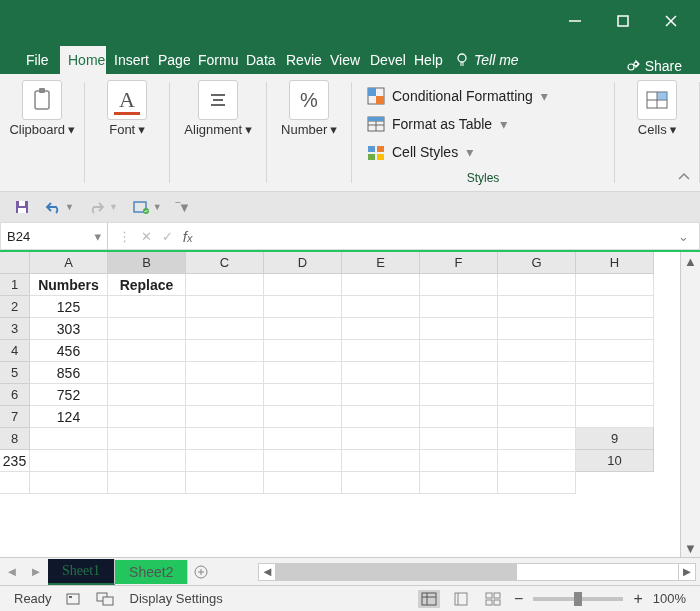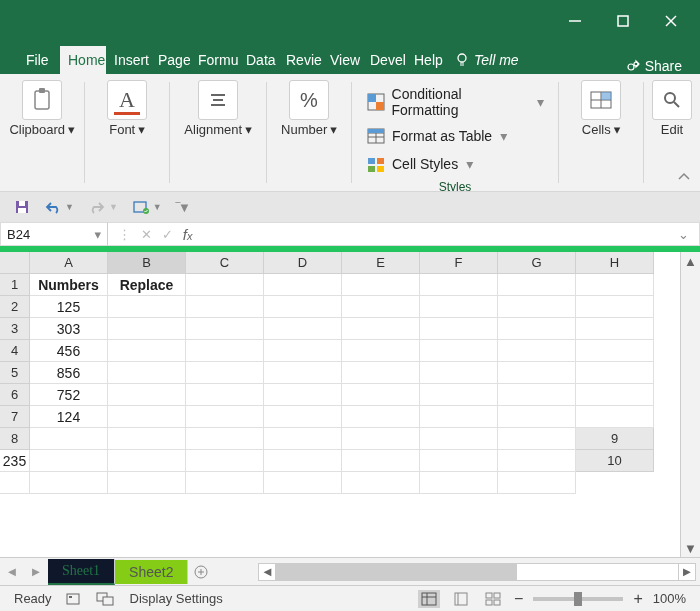--- a/index.html
+++ b/index.html
@@ -18,21 +18,21 @@
   .sep { width:1px; background:#d6d6d6; margin: 8px 0; }
   .big-btn { display:flex; flex-direction:column; align-items:center; width: 68px; gap:2px; cursor:pointer; }
   .icon-box { width:40px; height:40px; border:1px solid #cfcfcf; border-radius:3px; background:#fff; display:flex; align-items:center; justify-content:center; font-size:20px; color:#555; font-weight:500; }
   .big-label { font-size:13px; color:#333; display:flex; align-items:center; gap:3px; }
   .style-list { display:flex; flex-direction:column; gap:4px; padding:4px 2px; }
   .style-item { display:flex; align-items:center; gap:6px; font-size:14px; cursor:pointer; padding:2px 4px; }
   .style-item svg { width:20px; height:20px; }
   .ribbon-collapse { position:absolute; right:8px; bottom:6px; color:#666; cursor:pointer; }
   .qat { height: 30px; background: #e6e6e6; display:flex; align-items:center; gap:6px; padding-left:10px; }
   .qat .btn { display:flex; align-items:center; gap:3px; padding:2px 4px; cursor:pointer; color:#555; }
-  .namebar { height: 30px; display:flex; align-items:flex-end; border-bottom:6px solid #22c55e; }
+  .namebar { height: 30px; display:flex; align-items:flex-end; border-bottom:2px solid #22c55e; }
   .namebox { width:108px; height:100%; border:1px solid #dcdcdc; border-right:1px solid #ccc; display:flex; align-items:center; padding:0 6px; font-size:13px; }
   .namebox .dd { margin-left:auto; color:#888; }
   .fx-area { display:flex; align-items:center; height:100%; gap:10px; padding:0 10px; flex:1; border:1px solid #dcdcdc; border-left:none; }
   .fx-btn { color:#bbb; cursor:pointer; }
   .fx { font-style: italic; font-size: 15px; color:#666; }
   .formula-input { flex:1; height:100%; }
   .expand { margin-left:auto; color:#888; }
   .grid-wrap { flex:1; display:flex; overflow:hidden; }
   .grid { display:grid; grid-template-columns: 30px repeat(8, 78px); grid-auto-rows: 22px; flex:1; background:#fff; position:relative; }
   .hdr { background:#e8e8e8; border-right:1px solid #d0d0d0; border-bottom:1px solid #d0d0d0; display:flex; align-items:center; justify-content:center; font-size:13px; color:#333; }
@@ -40,21 +40,21 @@
   .hdr.selected { background:#d4d4d4; }
   .rowhdr { background:#e8e8e8; border-right:1px solid #d0d0d0; border-bottom:1px solid #d0d0d0; display:flex; align-items:center; justify-content:center; color:#333; }
   .cell { border-right:1px solid #e0e0e0; border-bottom:1px solid #e0e0e0; padding:0 4px; display:flex; align-items:center; font-size:14px; }
   .cell.bold { font-weight:700; justify-content:center; }
   .cell.num { justify-content:center; }
   .vscroll { width:20px; background:#f2f2f2; border-left:1px solid #ccc; display:flex; flex-direction:column; }
   .vscroll .arrow { height:18px; display:flex; align-items:center; justify-content:center; color:#666; }
   .vscroll .thumb { flex:1; }
   .sheets { height:28px; background:#f2f2f2; display:flex; align-items:center; border-top:1px solid #ccc; }
   .sheets .nav { width:24px; height:100%; display:flex; align-items:center; justify-content:center; color:#999; }
-  .sheet-tab { padding:4px 14px; font-size:14px; cursor:pointer; border-right:1px solid #ccc; background:#84cc16; color:#555; }
+  .sheet-tab { padding:4px 14px; font-size:14px; cursor:pointer; border-right:1px solid #ccc; background:#22c55e; color:#555; }
   .sheet-tab.active { background:#0f172a; color:#217346; border-bottom:2px solid #217346;font-family:Liberation Serif, serif; }
   .plus { width:26px; height:26px; display:flex; align-items:center; justify-content:center; color:#666; cursor:pointer; }
   .hscroll { margin-left: 40px; flex:1; display:flex; align-items:center; padding:0 4px; gap:0; }
   .hscroll .arrow { width:18px; height:18px; display:flex; align-items:center; justify-content:center; background:#fff; border:1px solid #ccc; color:#666; }
   .hscroll .track { flex:1; height:18px; background:#fff; border:1px solid #ccc; border-left:none; border-right:none; position:relative; }
   .hscroll .thumb { position:absolute; left:0; top:0; bottom:0; width:60%; background:#ccc; }
   .status { height:26px; background:#f2f2f2; border-top:1px solid #ccc; display:flex; align-items:center; gap:14px; padding:0 14px; font-size:13px; color:#444; }
   .status .right { margin-left:auto; display:flex; align-items:center; gap:10px; }
   .view-btn { color:#555; display:flex; align-items:center; justify-content:center; width:22px; height:18px; }
   .view-btn.active { background:#d0d0d0; }
@@ -211,33 +211,20 @@
             <rect x="12" y="3" width="10" height="8" fill="#5b9bd5" opacity="0.6"></rect>
           </svg>
       </div>
       <div class="big-label">
           <span>Cells</span>
           <span>▾</span>
         </div>
     </div>
   </div>
   <div class="sep"></div>
-  <div class="group">
-    <div class="big-btn" style="width:40px;">
-      <div class="icon-box">
-        <svg width="22" height="22">
-            <circle cx="9" cy="9" r="5" fill="none" stroke="#666" stroke-width="2"></circle>
-            <line x1="13" y1="13" x2="18" y2="18" stroke="#666" stroke-width="2"></line>
-          </svg>
-      </div>
-      <div class="big-label">
-          <span>Edit</span>
-        </div>
-    </div>
-  </div>
   <div class="ribbon-collapse">
     <svg width="16" height="16">
         <path d="M3 10 L8 5 L13 10" fill="none" stroke="#888" stroke-width="1.5"></path>
       </svg>
   </div>
 </div>
 
 <div class="qat">
   <div class="btn">
     <svg width="16" height="16">

